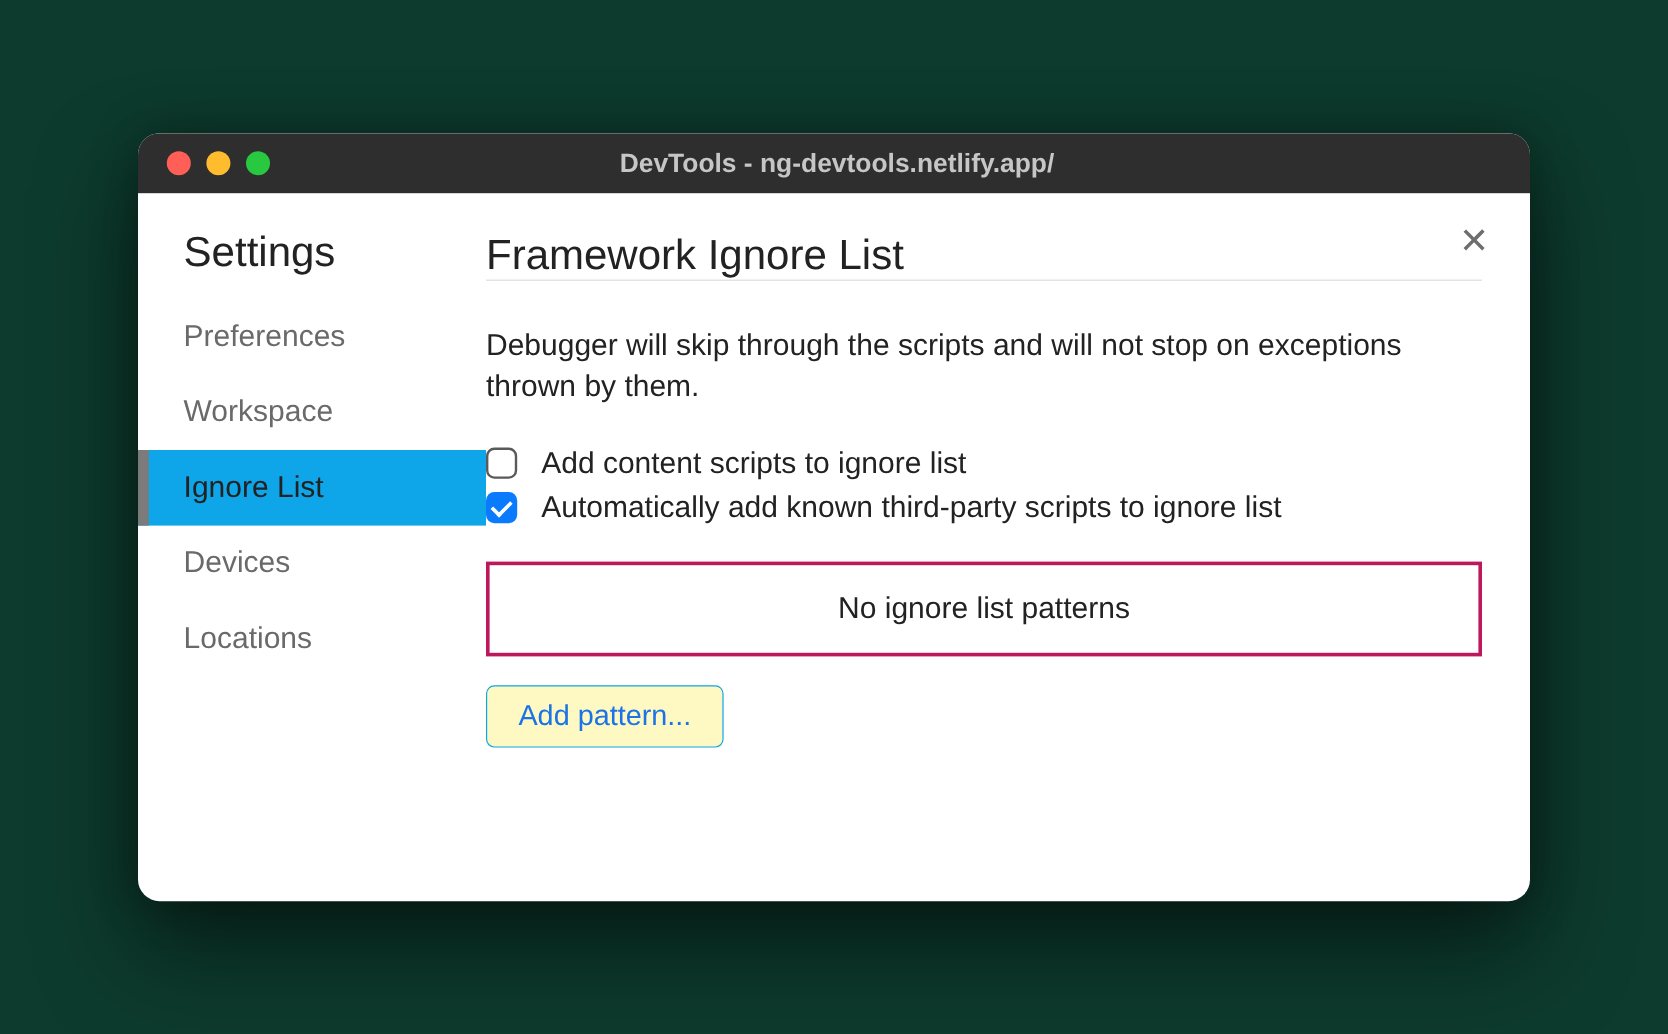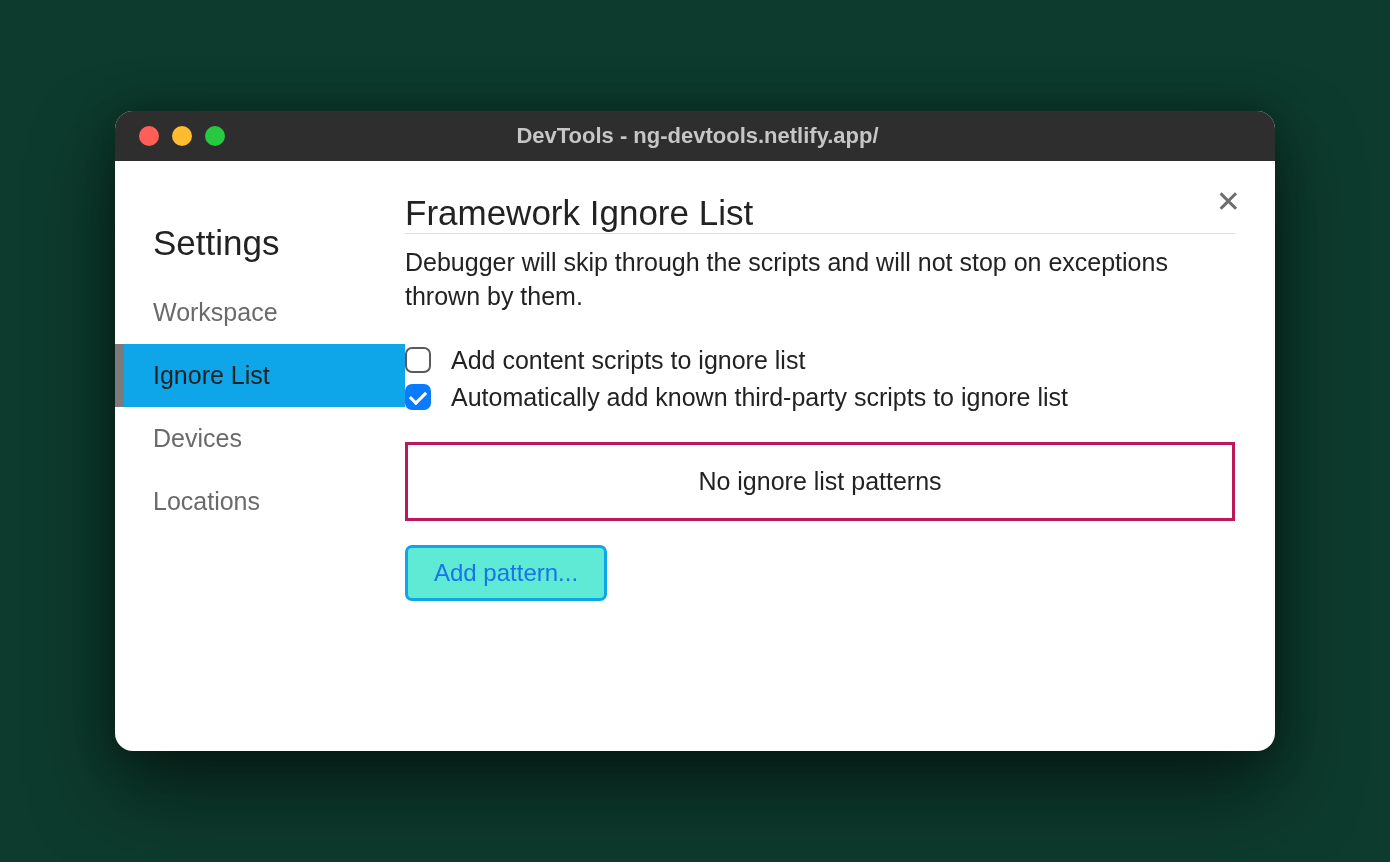--- a/index.html
+++ b/index.html
@@ -70,21 +70,20 @@
     .sidebar {
       width: 290px;
       padding: 30px 0 0 0;
       flex-shrink: 0;
     }
     .sidebar-title {
       font-size: 35px;
       font-weight: 500;
       color: #222;
       padding: 0 0 18px 38px;
-      margin-top: 32px;
     }
     .sidebar-item {
       font-size: 25px;
       color: #6a6a6a;
       padding: 17px 0 17px 38px;
       cursor: pointer;
       position: relative;
     }
     .sidebar-item.active {
       background: #0ea5e9;
@@ -103,21 +102,21 @@
     }
     .page-title {
       font-size: 35px;
       font-weight: 500;
       color: #222;
       border-bottom: 1px solid #ddd;
     }
     .desc {
       font-size: 25px;
       color: #222;
-      margin-top: 12px;
+      margin-top: 38px;
       line-height: 1.35;
     }
     .options {
       margin-top: 32px;
     }
     .option-row {
       display: flex;
       align-items: center;
       gap: 20px;
       margin-bottom: 8px;
@@ -155,26 +154,26 @@
       margin-top: 30px;
       border: 3px solid #be185d;
       text-align: center;
       padding: 22px 0;
       font-size: 25px;
       color: #222;
     }
     .add-btn {
       margin-top: 24px;
       display: inline-block;
-      border: 3px solid #0ea5e9;
+      border: 1px solid #0ea5e9;
       border-radius: 7px;
       padding: 11px 26px;
       font-size: 24px;
       color: #1a73e8;
-      background: #5eead4;
+      background: #fef9c3;
       cursor: pointer;
       font-weight: 500;
     }
   </style>
 </head>
 <body>
 
 <div class="window">
   <div class="titlebar">
     <div class="traffic">
@@ -184,20 +183,23 @@
     </div>
     <div class="title">DevTools - ng-devtools.netlify.app/</div>
   </div>
 
   <div class="body">
     <div class="close-x">✕</div>
 
     <div class="sidebar">
       <div class="sidebar-title">Settings</div>
       <div class="sidebar-item">
+        <span>Preferences</span>
+      </div>
+      <div class="sidebar-item">
         <span>Workspace</span>
       </div>
       <div class="sidebar-item active">
         <span>Ignore List</span>
       </div>
       <div class="sidebar-item">
         <span>Devices</span>
       </div>
       <div class="sidebar-item">
         <span>Locations</span>

